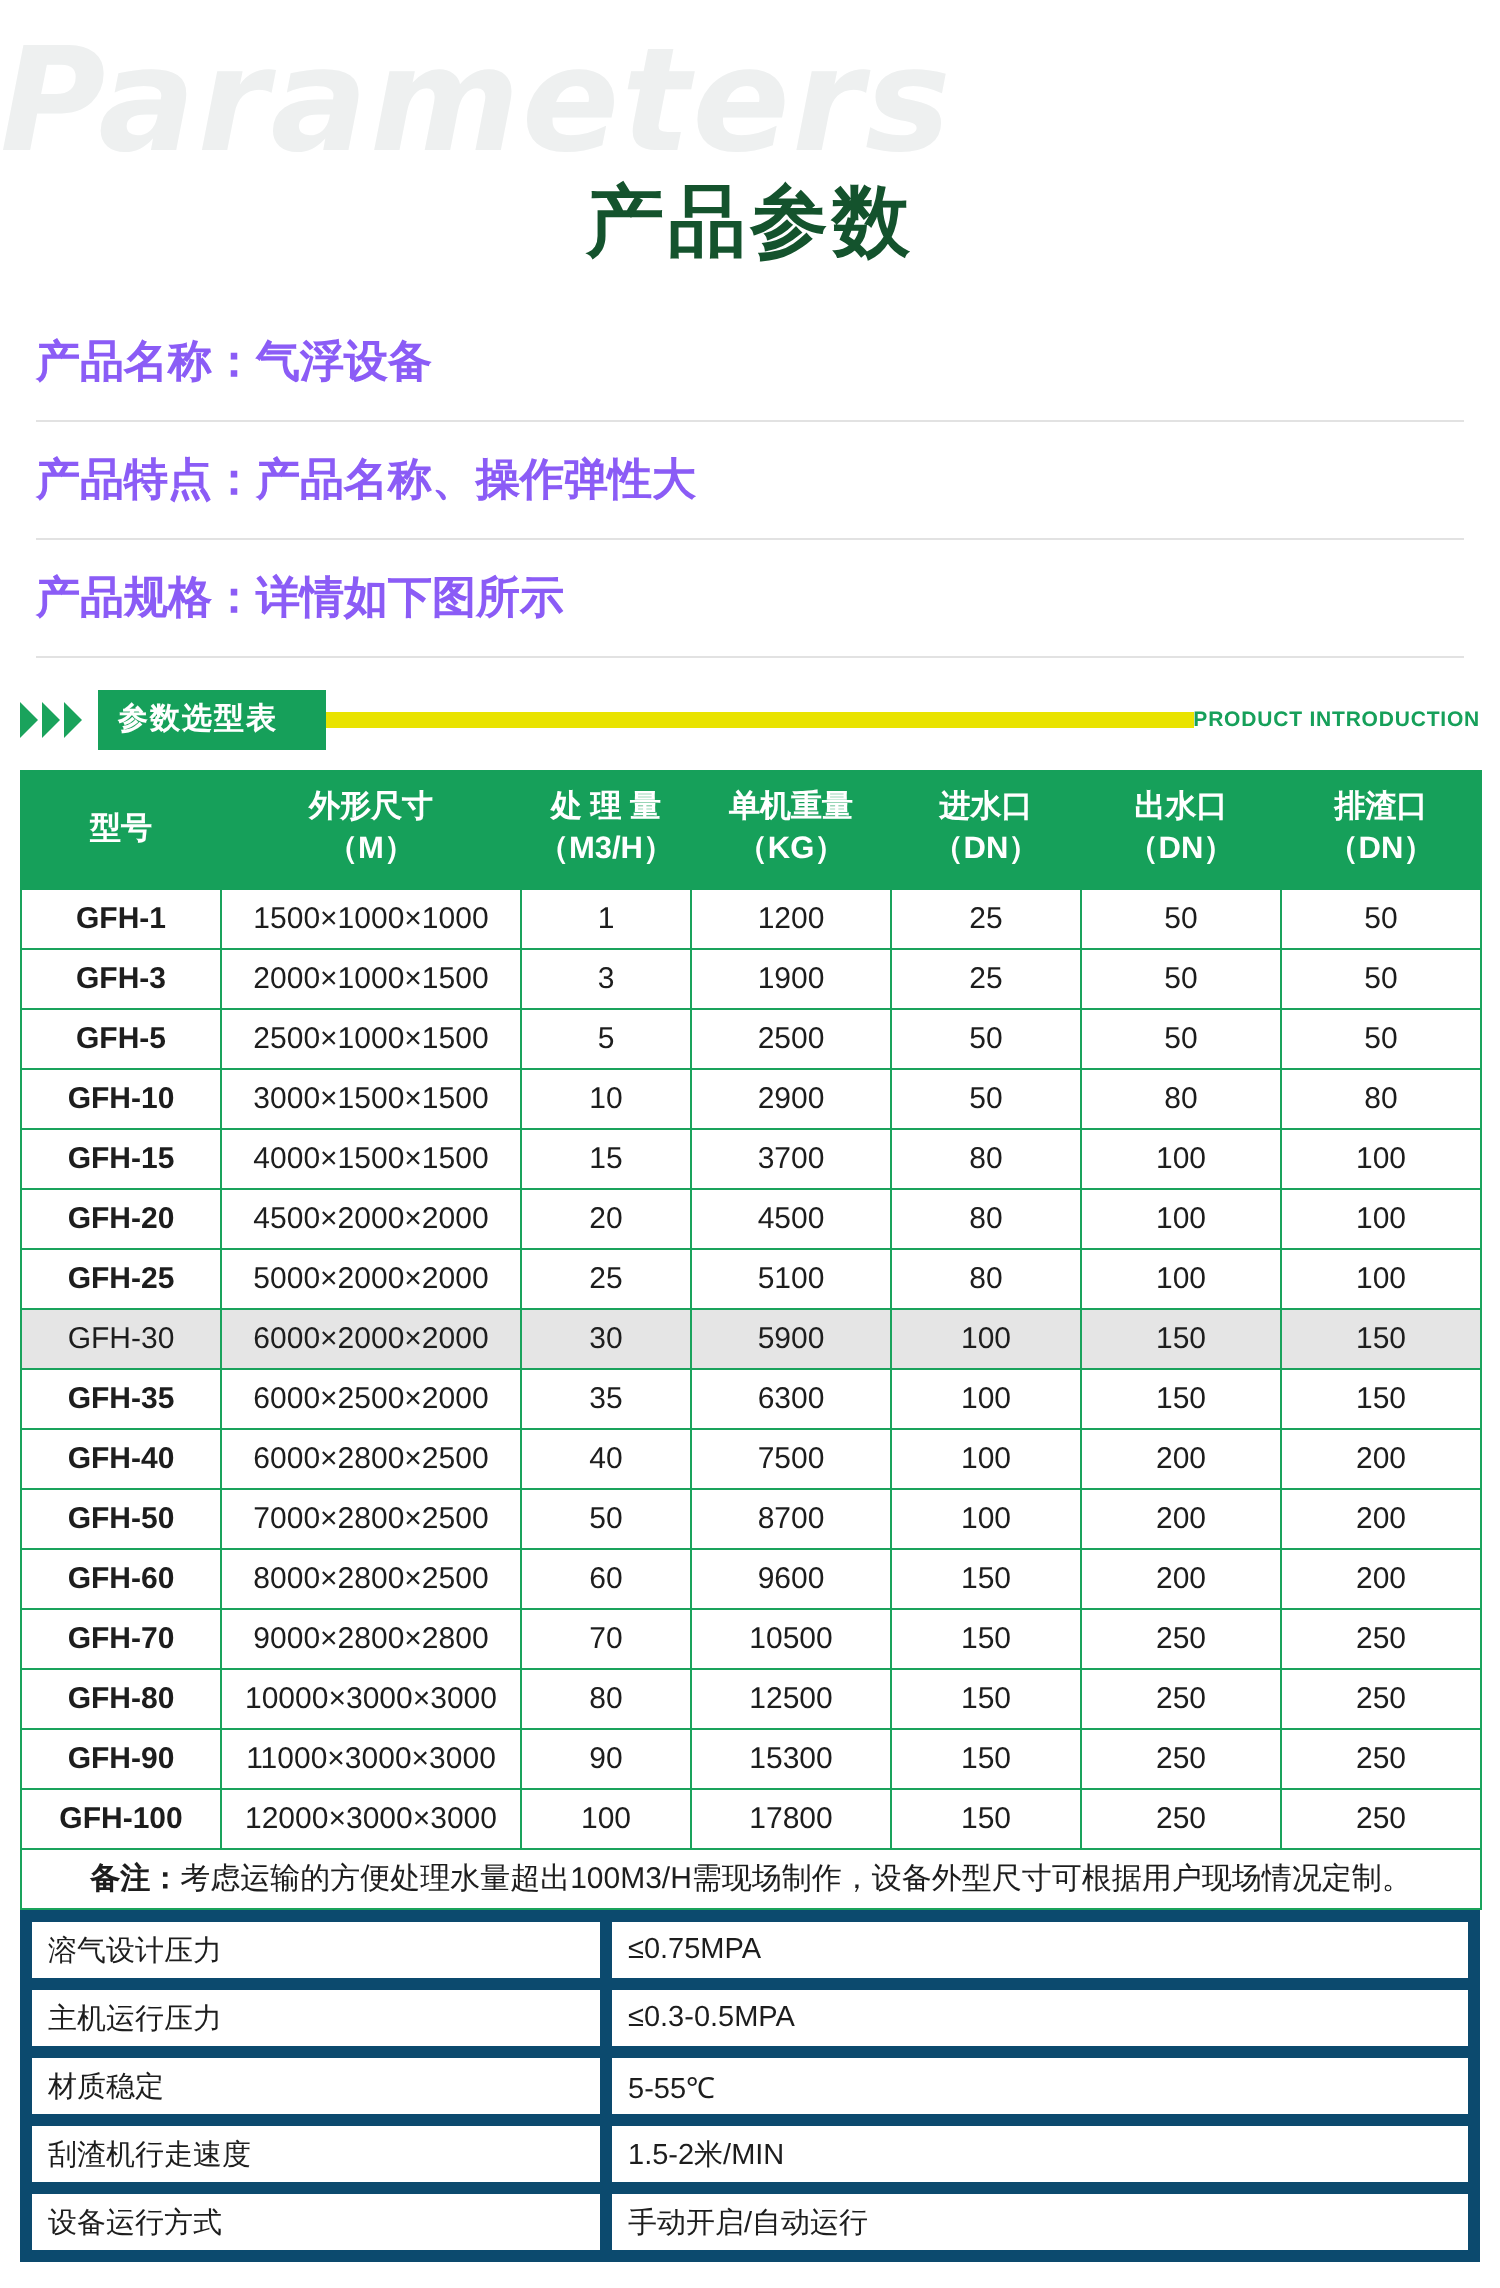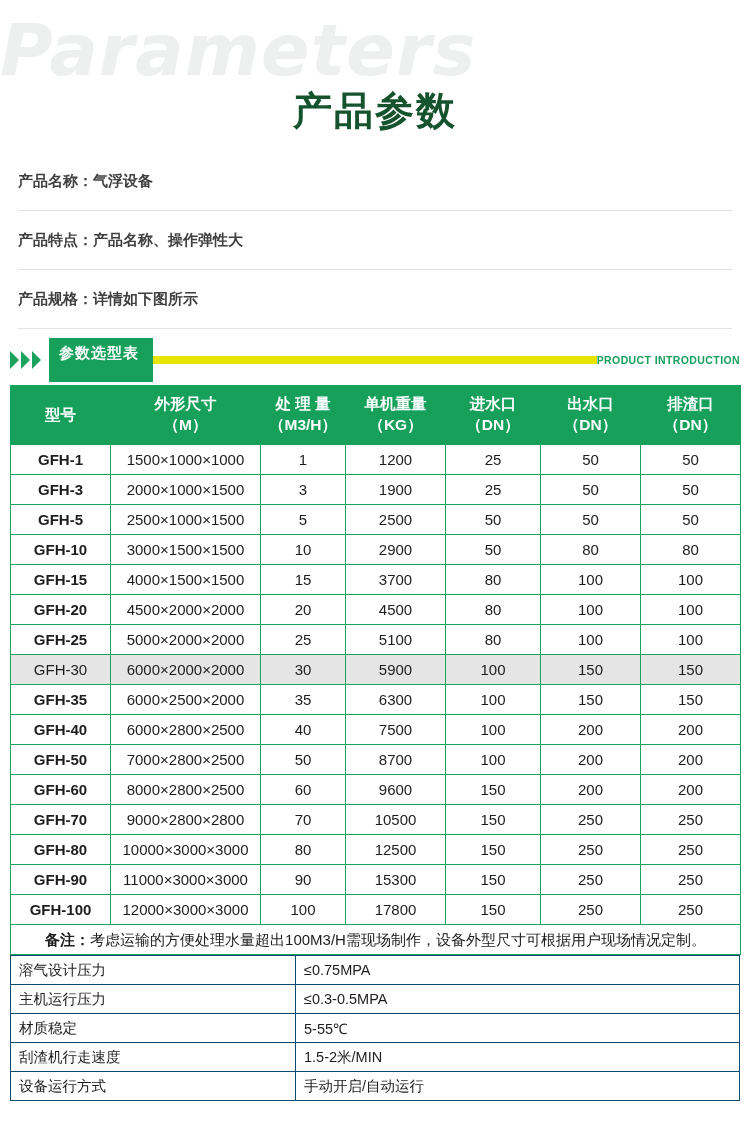--- a/index.html
+++ b/index.html
@@ -56,23 +56,23 @@
 
   
   .info-list {
     margin: 0 18px;
   }
   .info-row {
     height: 58px;
     display: flex;
     align-items: center;
     border-bottom: 1px solid #e2e2e2;
-    font-size: 15px;
-    font-weight: bold;
-    color: #404040;
+    font-size: 22px;
+    font-weight: bold;
+    color: #8b5cf6;
   }
   .info-row:last-child { }
 
   
   .band {
     margin: 16px 10px 10px 10px;
     height: 30px;
     display: flex;
     align-items: center;
     position: relative;
@@ -88,22 +88,22 @@
     border-top: 9px solid transparent;
     border-bottom: 9px solid transparent;
     border-left: 9px solid #1aa35c;
     margin-right: 2px;
   }
   .band-green {
     background: #16a05a;
     color: #fff;
     font-size: 15px;
     font-weight: bold;
-    padding: 0 14px 0 10px;
-    height: 44px;
+    padding: 0 24px 0 10px;
+    height: 30px;
     line-height: 30px;
     letter-spacing: 1px;
   }
   .band-yellow {
     background: #e9e300;
     height: 8px;
     flex: 1;
   }
   .band-en {
     color: #16a05a;
@@ -157,21 +157,21 @@
   td.note b { font-weight: bold; }
 
   
   table.specs {
     border-collapse: collapse;
     width: 730px;
     margin: 0 10px;
     table-layout: fixed;
   }
   table.specs td {
-    border: 1px solid #0c4a6e;
+    border: 6px solid #0c4a6e;
     font-size: 14.5px;
     height: 28px;
     padding: 0 8px;
     color: #1d1d1d;
   }
   table.specs td.k { width: 268px; }
 </style>
 </head>
 <body>
 

